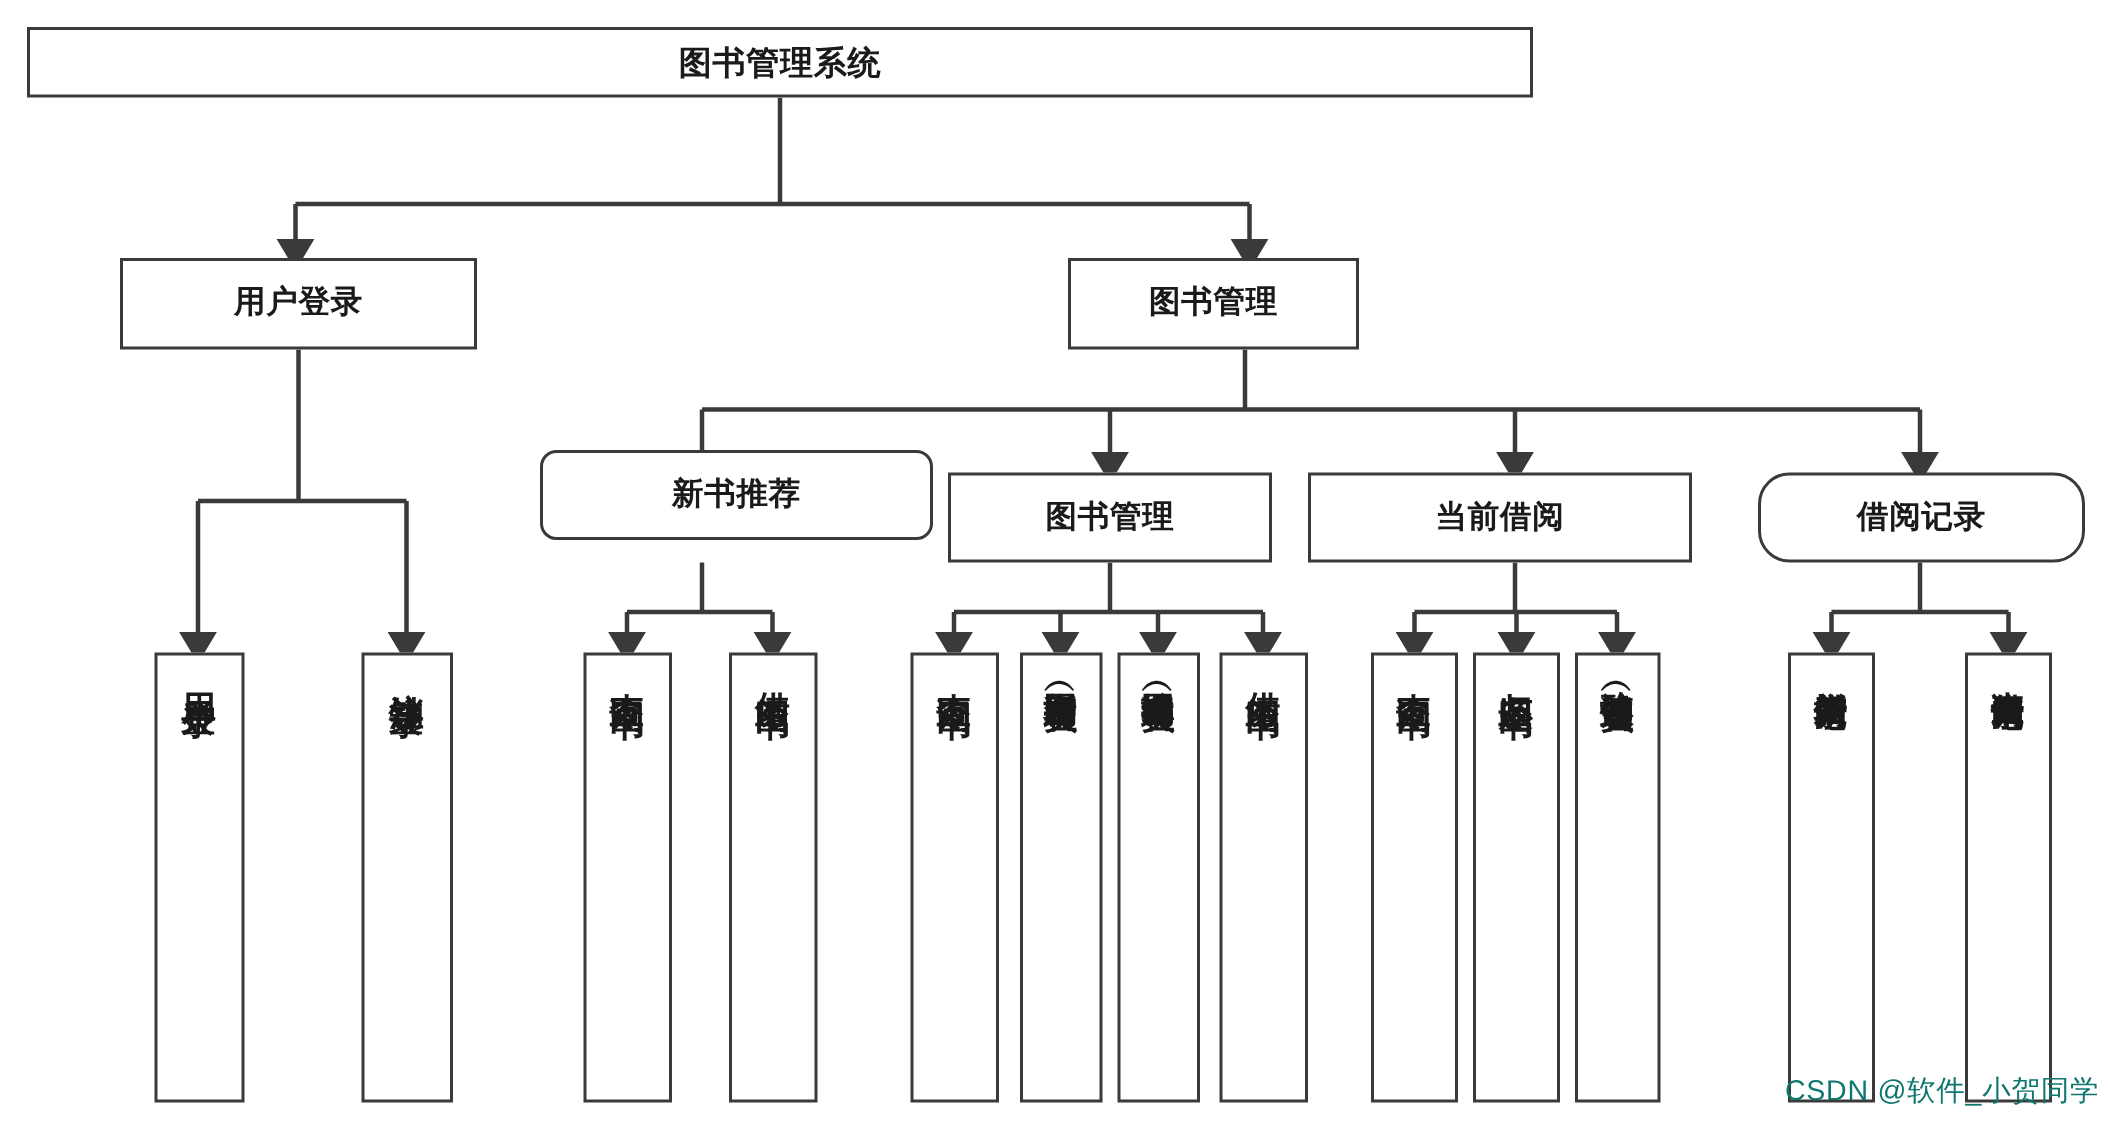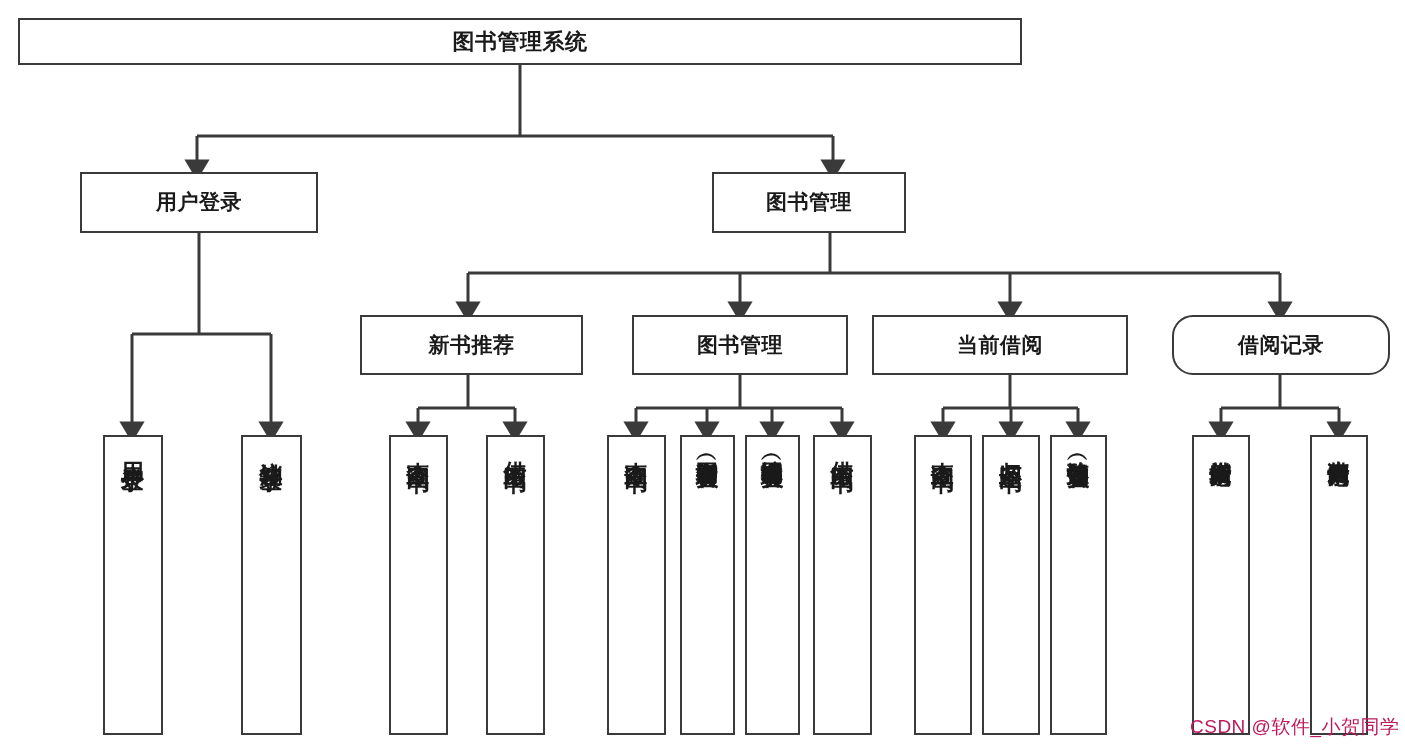--- a/index.html
+++ b/index.html
@@ -63,21 +63,21 @@
     line-height: 1.05;
     white-space: nowrap;
   }
   .node.vertical.tight .label {
     letter-spacing: 1px;
     font-size: 22px;
   }
   .watermark {
     position: absolute;
     font-size: 19px;
-    color: #be185d;
+    color: #0f766e;
     white-space: nowrap;
     letter-spacing: 0.5px;
   }
 </style>
 </head>
 <body>
 
 <div id="diagram-root">
 
   <svg class="connectors" viewBox="0 0 1405 747" xmlns="http://www.w3.org/2000/svg">
@@ -135,21 +135,21 @@
   </div>
 
   <div class="node horizontal" style="left:80px; top:172px; width:238px; height:61px;">
     <span class="label">用户登录</span>
   </div>
 
   <div class="node horizontal" style="left:712px; top:172px; width:194px; height:61px;">
     <span class="label">图书管理</span>
   </div>
 
-  <div class="node horizontal" style="left:360px; top:315px; width:223px; height:60px;">
+  <div class="node horizontal" style="left:360px; top:300px; width:262px; height:60px;border-radius:11px;">
     <span class="label">新书推荐</span>
   </div>
 
   <div class="node horizontal" style="left:632px; top:315px; width:216px; height:60px;">
     <span class="label">图书管理</span>
   </div>
 
   <div class="node horizontal" style="left:872px; top:315px; width:256px; height:60px;">
     <span class="label">当前借阅</span>
   </div>

